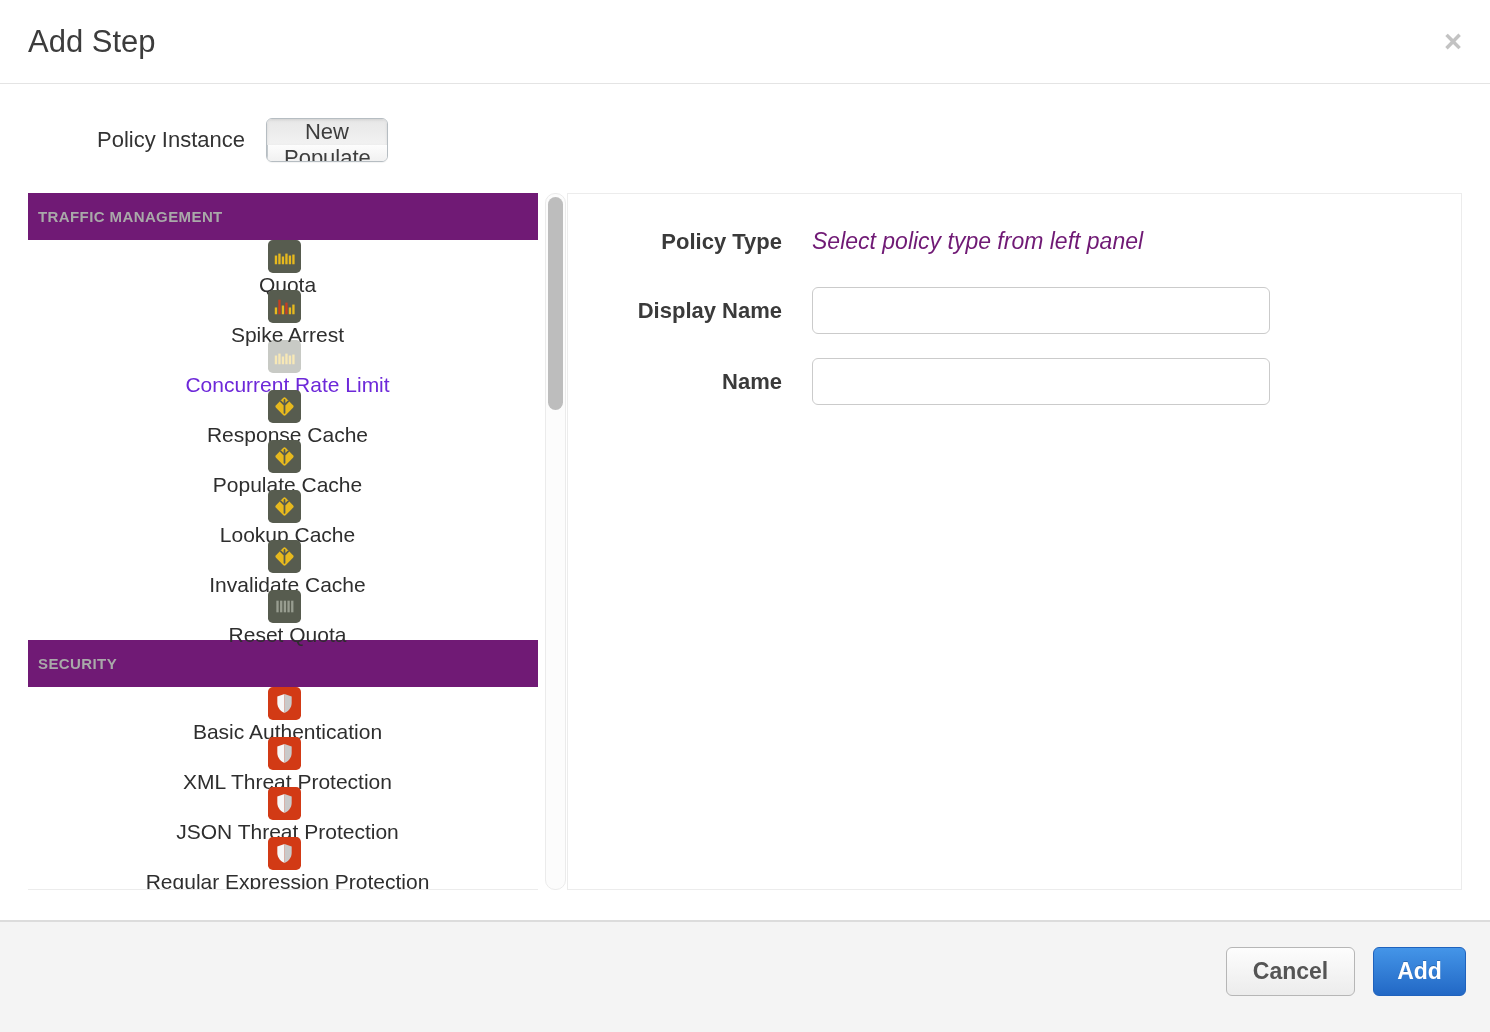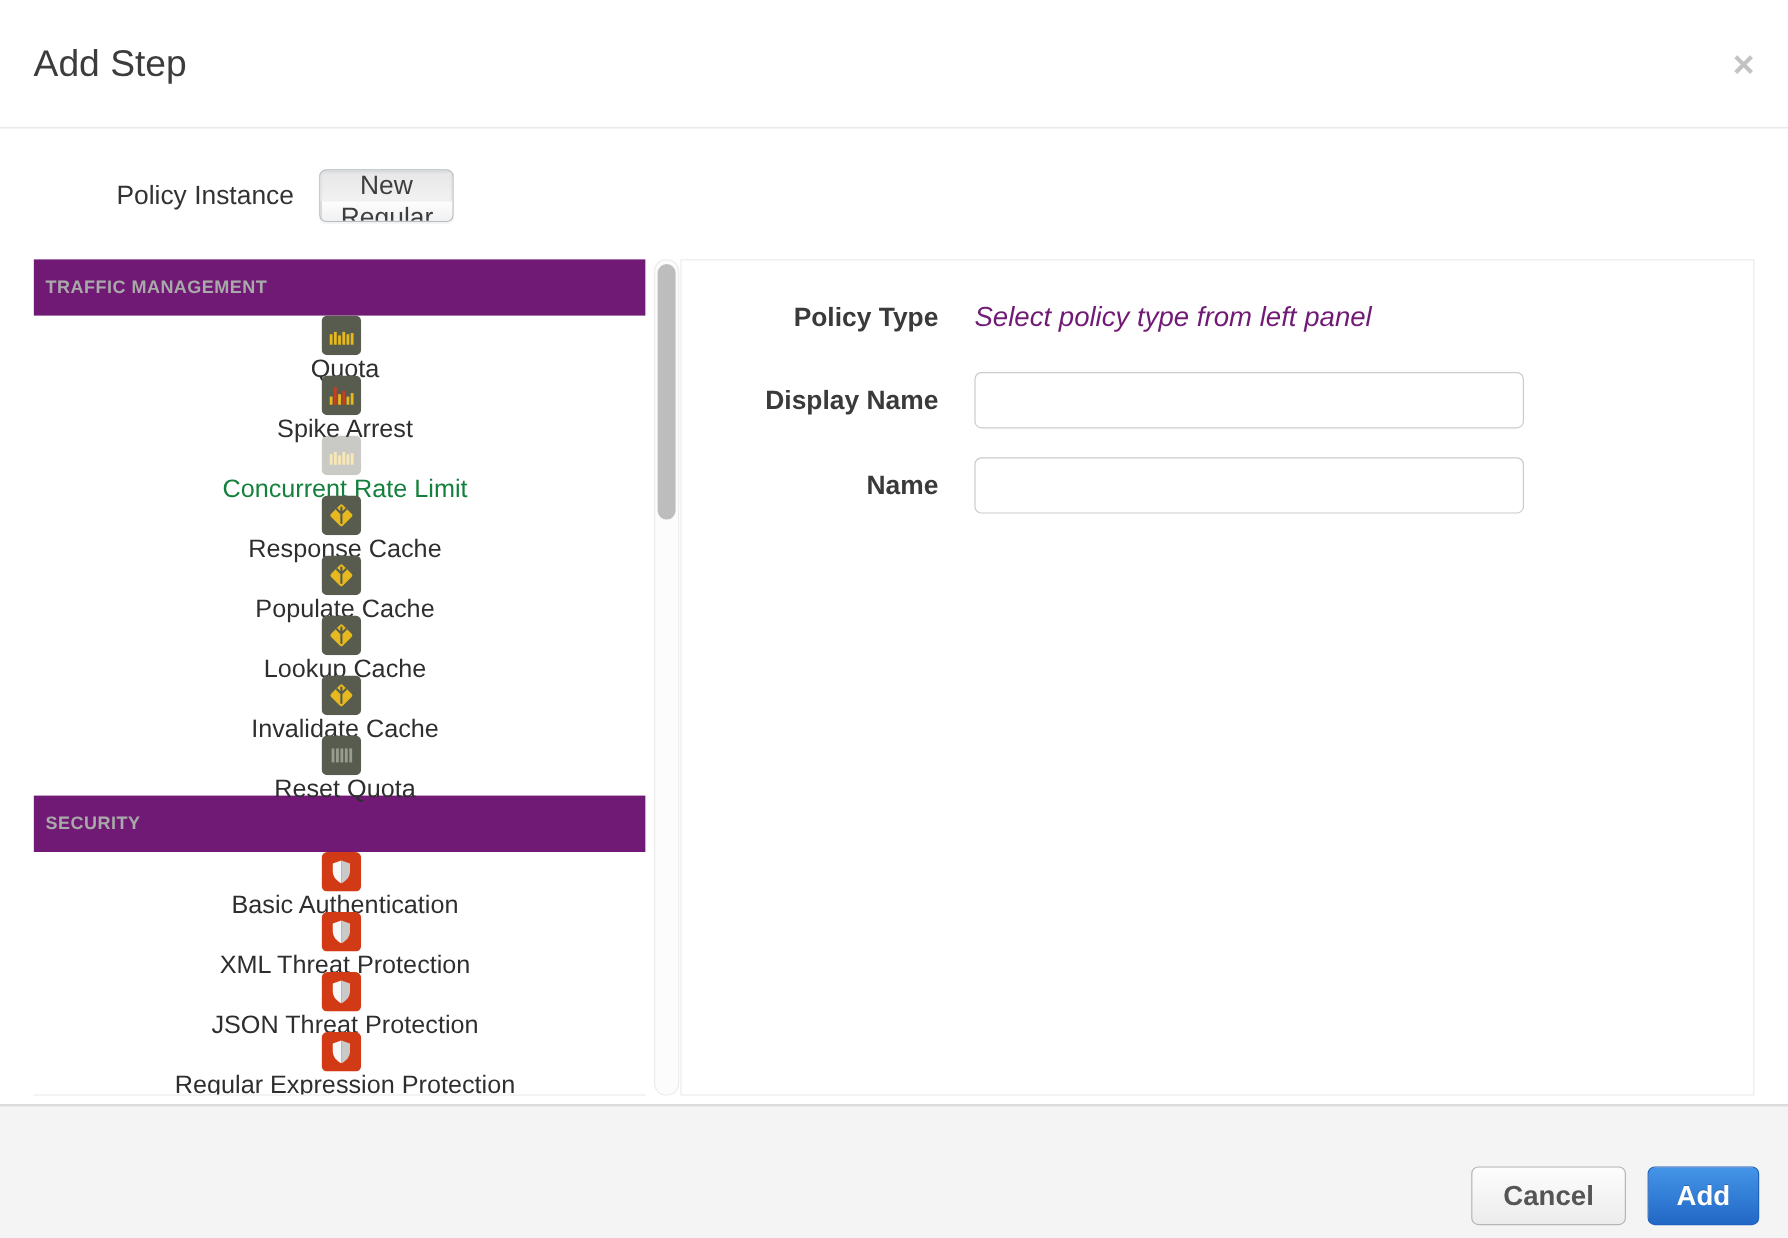--- a/index.html
+++ b/index.html
@@ -7,21 +7,21 @@
   body {
     font-family:"Liberation Sans", sans-serif;
     background:#ffffff;
     position:relative;
     overflow:hidden;
     color:#333;
   }
 
   
   .modal-header {
-    height:107px;
+    height:84px;
     border-bottom:1px solid #e4e4e4;
     display:flex;
     align-items:center;
     justify-content:space-between;
     padding:0 28px;
   }
   .modal-title { font-size:31px; font-weight:400; color:#3c3c3c; }
   .close-x {
     color:#c3c3c3; font-size:31px; font-weight:bold; line-height:1;
     cursor:pointer; user-select:none;
@@ -66,21 +66,21 @@
     color:#a9a9a9; font-weight:bold; font-size:15px;
     letter-spacing:0.4px;
     display:flex; align-items:center; padding-left:10px;
   }
   .item {
     height:50px; display:flex; align-items:center;
     padding-left:9px; cursor:pointer;
     font-size:21px; color:#2e2e2e;flex-direction:column;
   }
   .item .icn { width:33px; height:33px; margin-right:6px; flex:none; }
-  .item.disabled { color:#15803d; cursor:default; }
+  .item.disabled { color:#6d28d9; cursor:default; }
 
   .scrollbar {
     width:21px; flex:none; margin-left:7px;
     background:#fcfcfc;
     border:1px solid #ebebeb; border-radius:10px;
     position:relative;
   }
   .scroll-thumb {
     position:absolute; top:3px; left:2px;
     width:15px; height:213px;
@@ -109,21 +109,21 @@
     background:#fff;
   }
 
   
   .modal-footer {
     position:absolute; left:0; right:0; bottom:0;
     height:112px; background:#f4f4f4;
     border-top:2px solid #dcdcdc;
   }
   .footer-buttons {
-    position:absolute; top:50px; right:24px;
+    position:absolute; top:25px; right:24px;
     display:flex; gap:18px;
   }
   .btn {
     height:49px; border-radius:6px;
     font-family:"Liberation Sans", sans-serif;
     font-size:23px; font-weight:bold; cursor:pointer;
   }
   .btn-cancel {
     width:129px;
     background:linear-gradient(#fdfdfd,#ececec);
@@ -143,21 +143,21 @@
 
   <div class="modal-header">
     <div class="modal-title">Add Step</div>
     <div class="close-x">×</div>
   </div>
 
   <div class="instance-row">
     <span class="instance-label">Policy Instance</span>
     <span class="btn-group">
       <button class="seg active">New</button>
-      <button class="seg">Regular</button>
+      <button class="seg">Populate</button>
     </span>
   </div>
 
   <div class="panels">
 
     <div class="policy-list" id="policy-list">
         <div class="section-header">TRAFFIC MANAGEMENT</div>
         <div class="item">
           <span style="display: flex;">
             <svg class="icn" viewBox="0 0 34 34" xmlns="http://www.w3.org/2000/svg">

